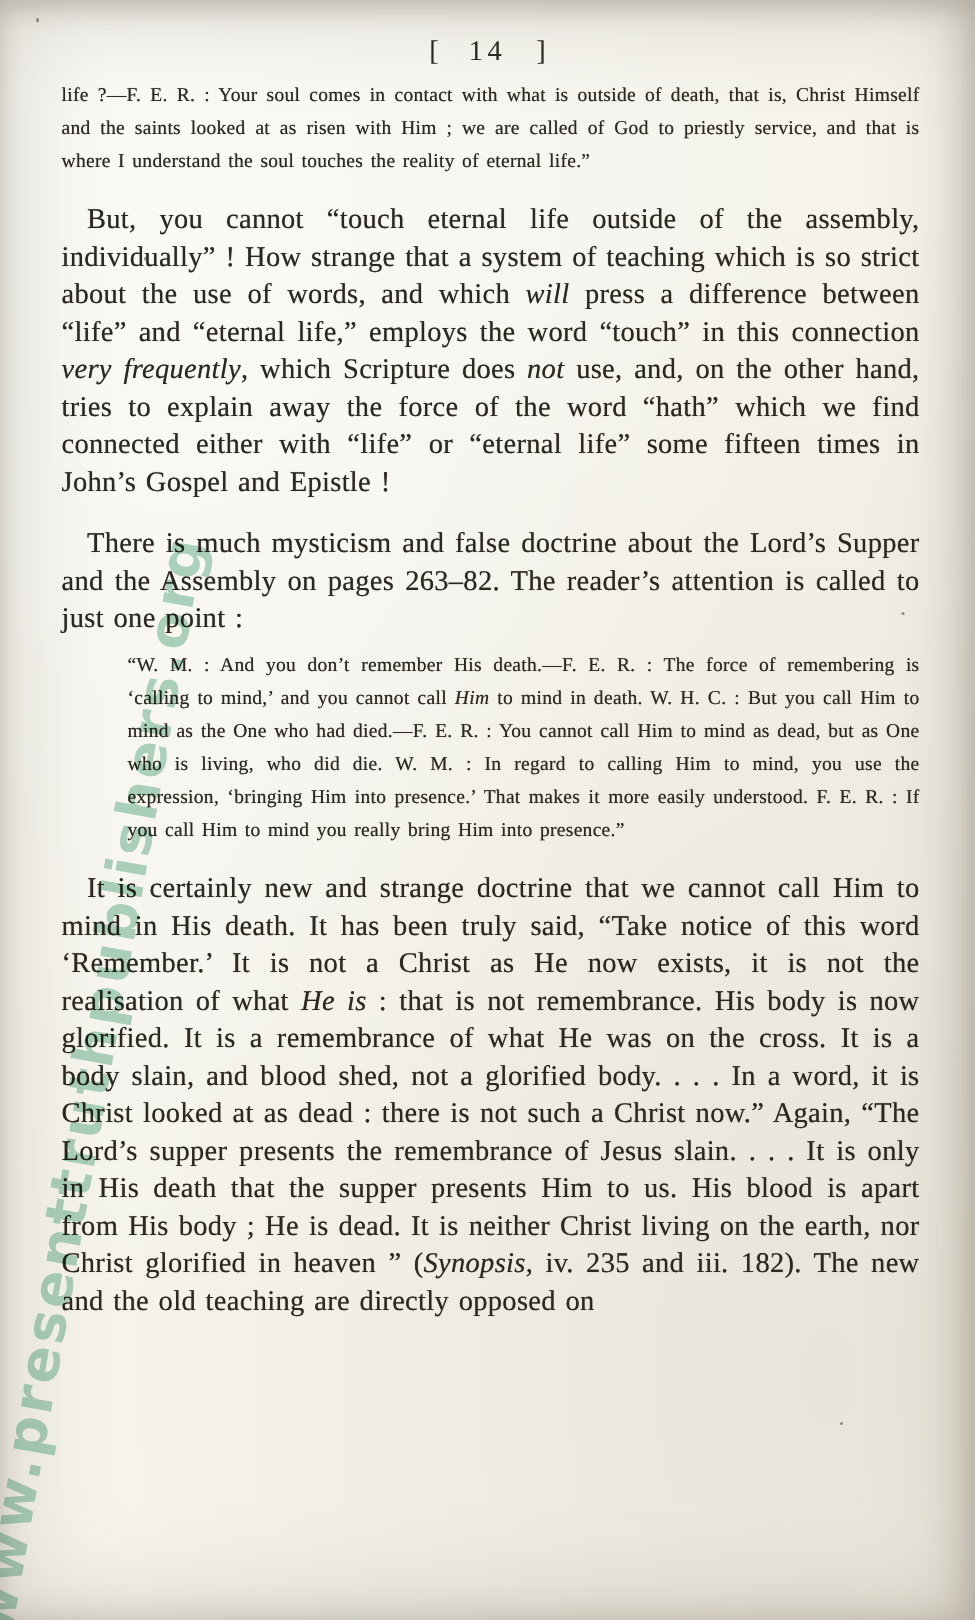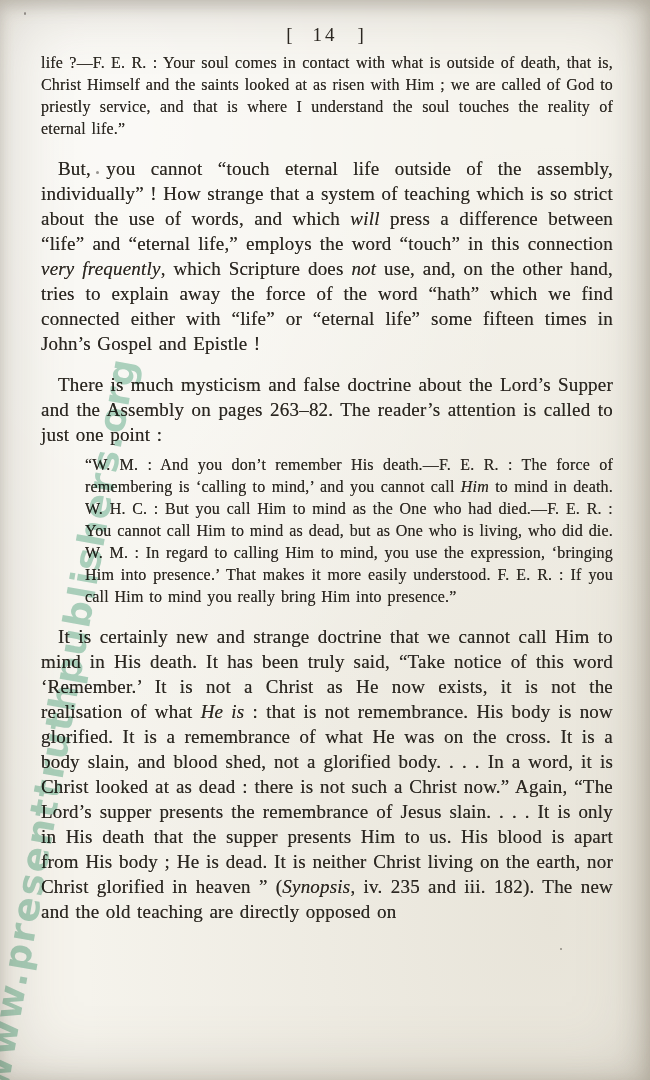--- a/index.html
+++ b/index.html
@@ -42,21 +42,21 @@
   .page-body p {
     margin: 0 0 5px 0;
     text-align: justify;
     font-size: 19px;
     line-height: 25px;
     letter-spacing: 0.2px;
     word-spacing: 1.5px;
     text-shadow: 0 0 0.5px rgba(43,39,33,0.65);
   }
   .page-body p.small {
-    font-size: 16px;
+    font-size: 13px;
     line-height: 22px;
     margin-bottom: 9px;
     font-family: Liberation Serif, serif;
   }
   .page-body p.indent { text-indent: 17px; margin-top: 16px; }
   .page-body p.noindent { text-indent: 0; }
   .page-body p.qblock { margin-top: 7px; margin-bottom: 11px; margin-left: 44px; }
   .page-body i { font-style: italic; }
   .watermark {
     position: absolute;

